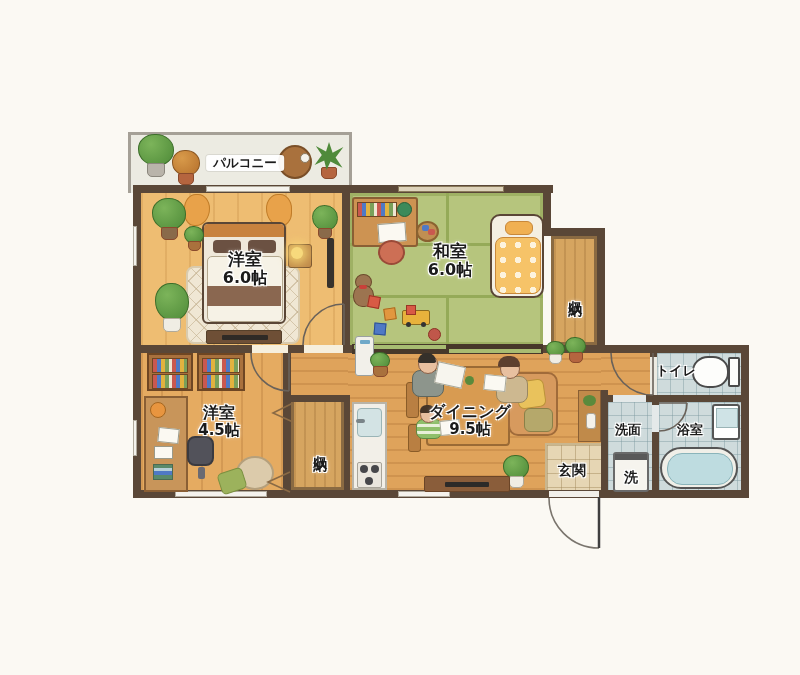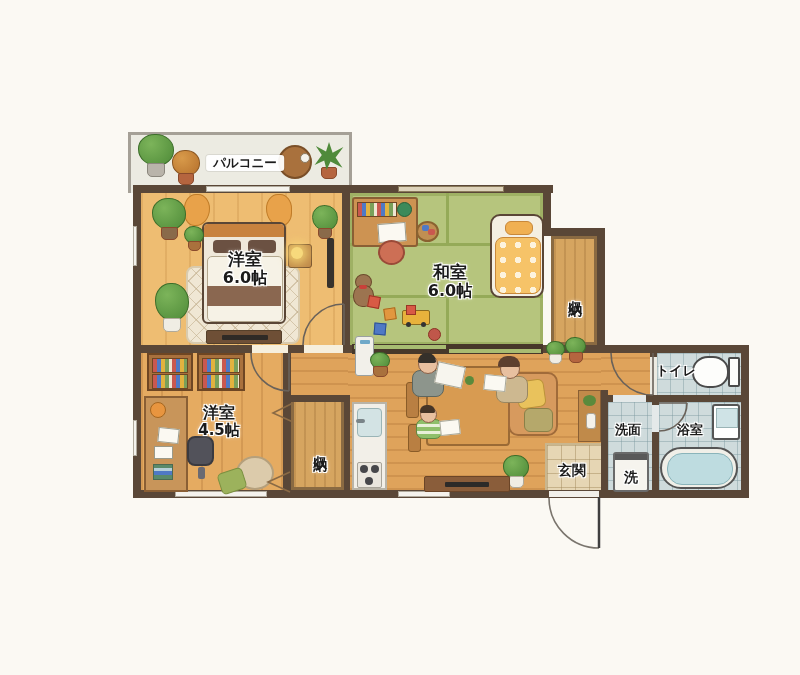--- a/index.html
+++ b/index.html
@@ -272,33 +272,37 @@
     <div style="position:absolute;left:5px;top:4px;width:64px;height:30px;background:#bedce0;border:1px solid #8ab4ba;border-radius:15px"></div>
   </div>
   <div class="furn" style="left:712px;top:404px;width:28px;height:36px;background:#fff;border:2px solid #555;border-radius:3px;box-sizing:border-box">
     <div style="position:absolute;left:2px;top:2px;width:20px;height:18px;background:#cfe3e6;border:1px solid #9ab4b6"></div>
   </div>
 
   <div class="rlabel" style="left:245px;top:268px;font-size:17px">
     <span>洋室</span>
       <span style="font-size:16px">6.0帖</span>
   </div>
-  <div class="rlabel" style="left:450px;top:281px;font-size:17px">
+  <div class="rlabel" style="left:450px;top:260px;font-size:17px">
     <span>和室</span>
       <span style="font-size:16px">6.0帖</span>
   </div>
   <div class="rlabel vlabel" style="left:575px;top:292px;font-size:14px">
     <span>収納</span>
   </div>
   <div class="rlabel" style="left:219px;top:421px;font-size:16px">
     <span>洋室</span>
       <span style="font-size:15px">4.5帖</span>
   </div>
   <div class="rlabel vlabel" style="left:320px;top:447px;font-size:14px">
     <span>収納</span>
+  </div>
+  <div class="rlabel" style="left:470px;top:420px;font-size:16px">
+    <span>ダイニング</span>
+      <span style="font-size:15px">9.5帖</span>
   </div>
   <div class="rlabel" style="left:572px;top:471px;font-size:14px">
     <span>玄関</span>
   </div>
   <div class="rlabel" style="left:676px;top:371px;font-size:13px">
     <span>トイレ</span>
   </div>
   <div class="rlabel" style="left:628px;top:430px;font-size:13px">
     <span>洗面</span>
   </div>

